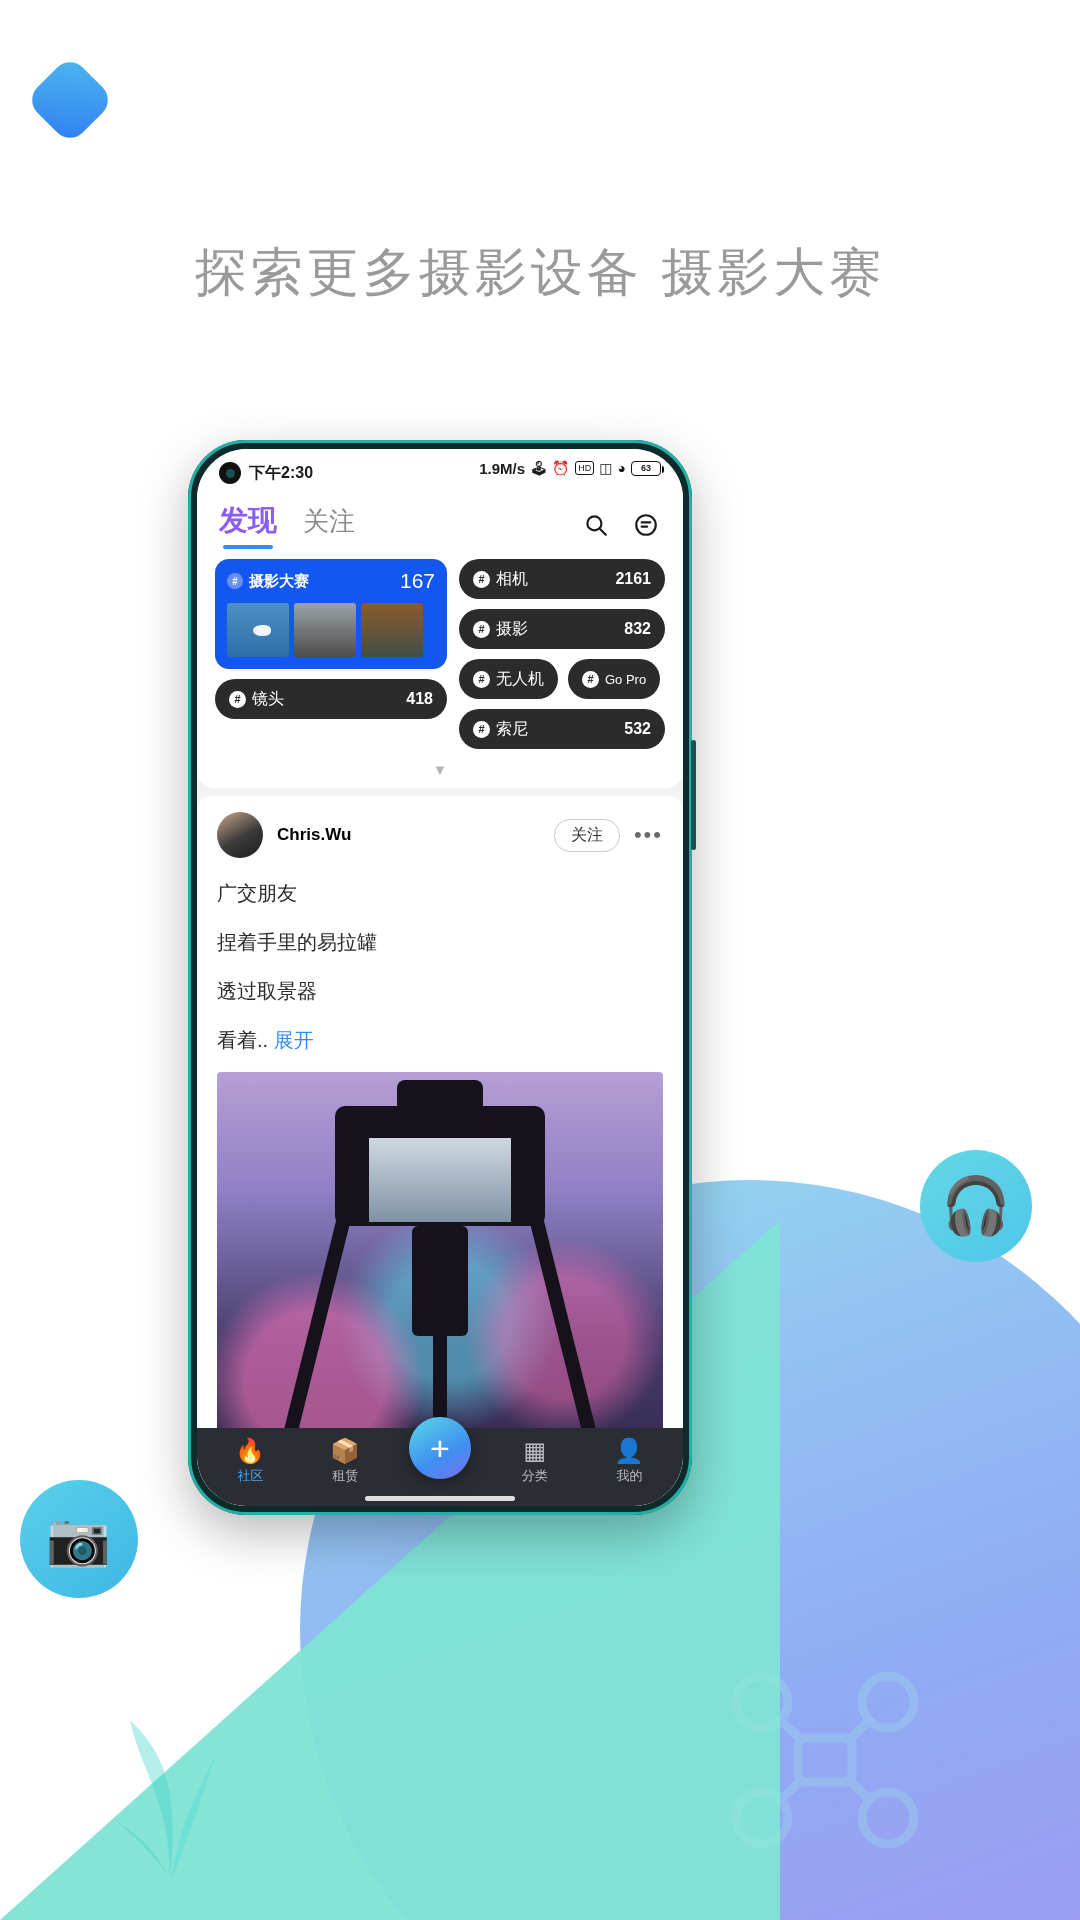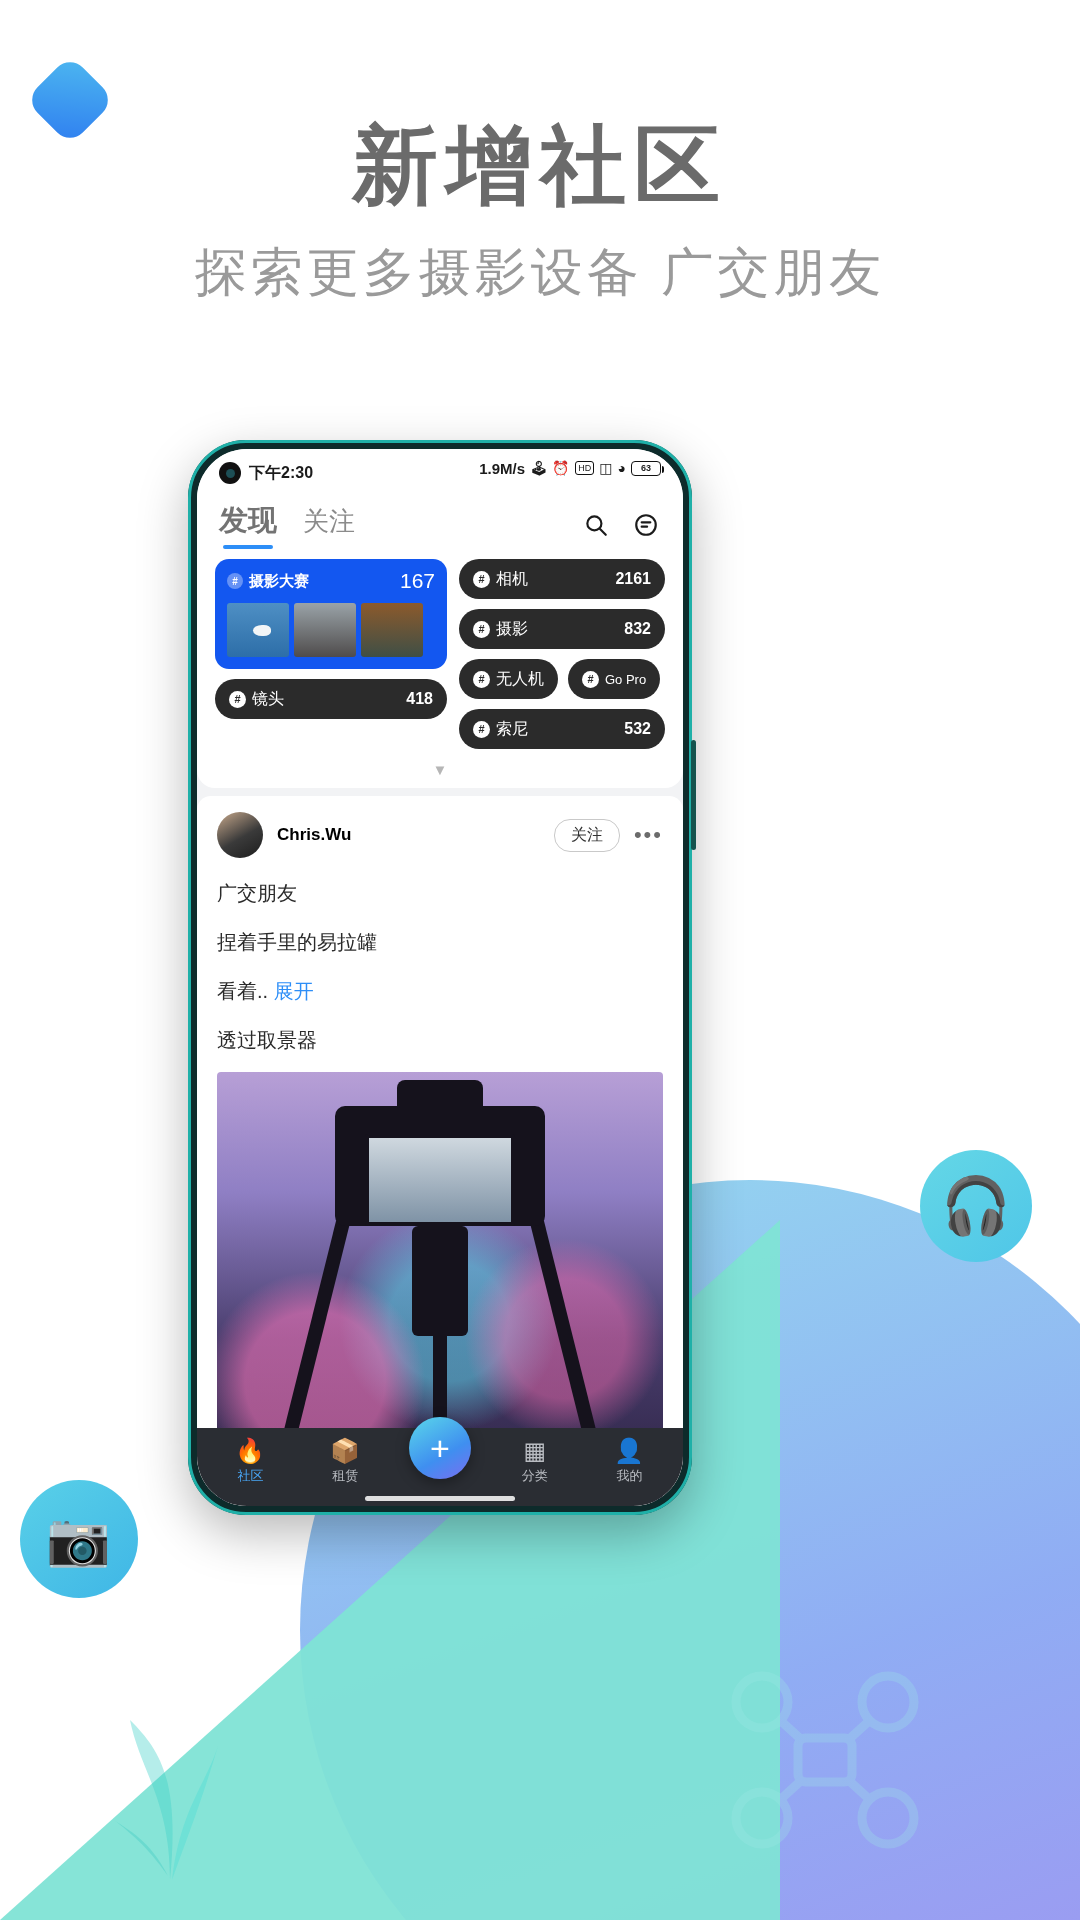--- a/index.html
+++ b/index.html
@@ -123,21 +123,21 @@
     display:flex;align-items:center;justify-content:center;font-size:9px;font-weight:700;
   }
   .batt:after{content:"";position:absolute;right:-4px;top:4px;width:2.5px;height:7px;background:#111;border-radius:0 2px 2px 0;}
 
   
   .app-header {
     background:#fff; padding: 14px 22px 6px 22px;
     display:flex; align-items:center; gap: 26px;
   }
   .tab { font-size: 26px; color:#8b8b8b; font-weight:500; position:relative; padding-bottom:8px;}
-  .tab.active { color:#737373; font-weight:700; font-size:29px; }
+  .tab.active { color:#8b5cf6; font-weight:700; font-size:29px; }
   .tab.active:after{
     content:""; position:absolute; left:4px; right:4px; bottom:0; height:4px;
     background:#2d8ef7; border-radius:3px;
   }
   .header-icons { margin-left:auto; display:flex; align-items:center; gap:20px; }
   .icon-btn { width:30px;height:30px; color:#1b1b1b; display:flex;align-items:center;justify-content:center;}
 
   
   .tags-card {
     background:#fff; padding: 4px 18px 10px 18px;
@@ -239,22 +239,21 @@
 <body>
 
 <div id="root">
 
   <div class="bg-blue"></div>
   <div class="bg-teal"></div>
   <div class="bg-lightblue-strip"></div>
 
   <div class="logo"></div>
 
-  <div class="title">新增社区</div>
-  <div class="subtitle">探索更多摄影设备 广交朋友</div>
+  <div class="subtitle">探索更多摄影设备 摄影大赛</div>
 
   <div class="deco deco-headphone">🎧</div>
   <div class="deco deco-camera">📷</div>
 
   <svg class="deco-leaf" viewBox="0 0 120 200">
     <path d="M60 200 C60 120 30 90 20 40 C50 70 70 100 60 200 Z" fill="#3fd0c8" opacity=".7"></path>
     <path d="M62 200 C70 130 96 104 108 66 C92 120 80 150 62 200 Z" fill="#46dcd4" opacity=".65"></path>
     <path d="M58 196 C40 160 18 150 4 140 C30 160 44 176 58 196 Z" fill="#35c6bf" opacity=".6"></path>
   </svg>
 
@@ -375,25 +374,25 @@
       <div class="post">
         <div class="post-head">
           <div class="avatar"></div>
           <div class="uname">Chris.Wu</div>
           <div class="follow-btn">关注</div>
           <div class="more-dots">•••</div>
         </div>
 
         <div class="post-line">广交朋友</div>
         <div class="post-line">捏着手里的易拉罐</div>
+        <div class="post-line">透过取景器</div>
         <div class="post-line">
           <span>看着..</span>
           <span class="expand">展开</span>
         </div>
-        <div class="post-line">透过取景器</div>
 
         <div class="post-img">
           <div class="cam-legs">
             <div class="leg l"></div>
             <div class="leg c"></div>
             <div class="leg r"></div>
           </div>
           <div class="cam-top"></div>
           <div class="cam-body"></div>
           <div class="cam-screen"></div>

